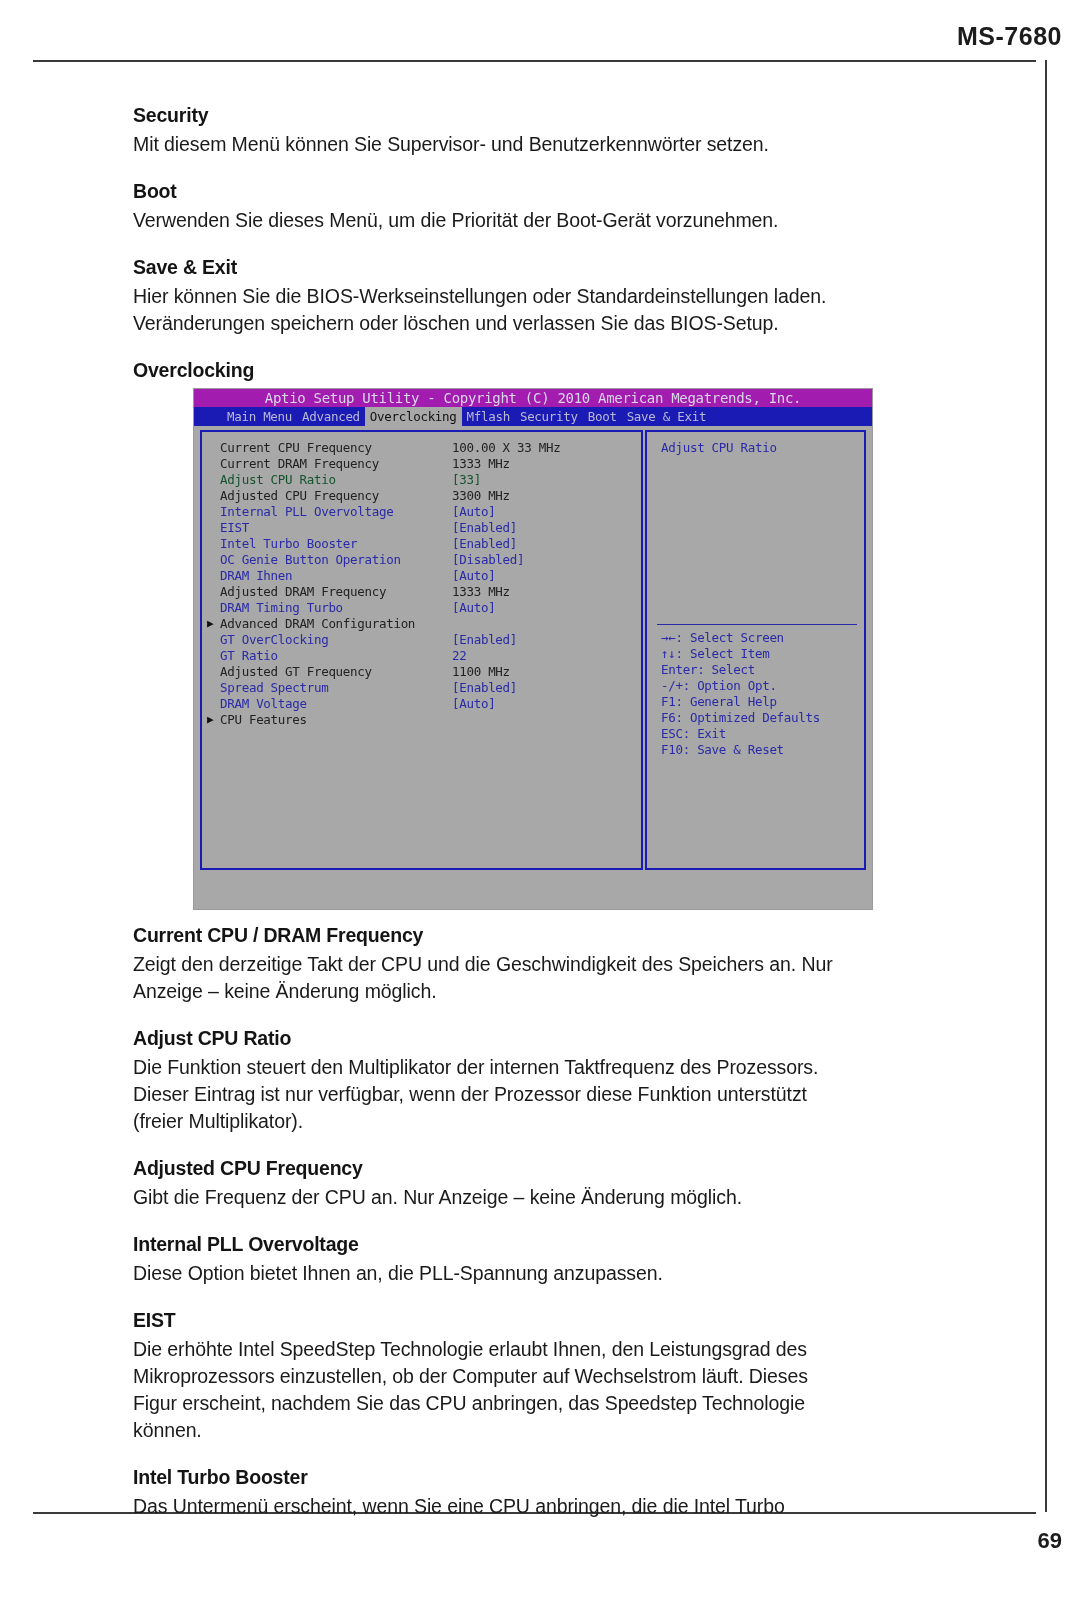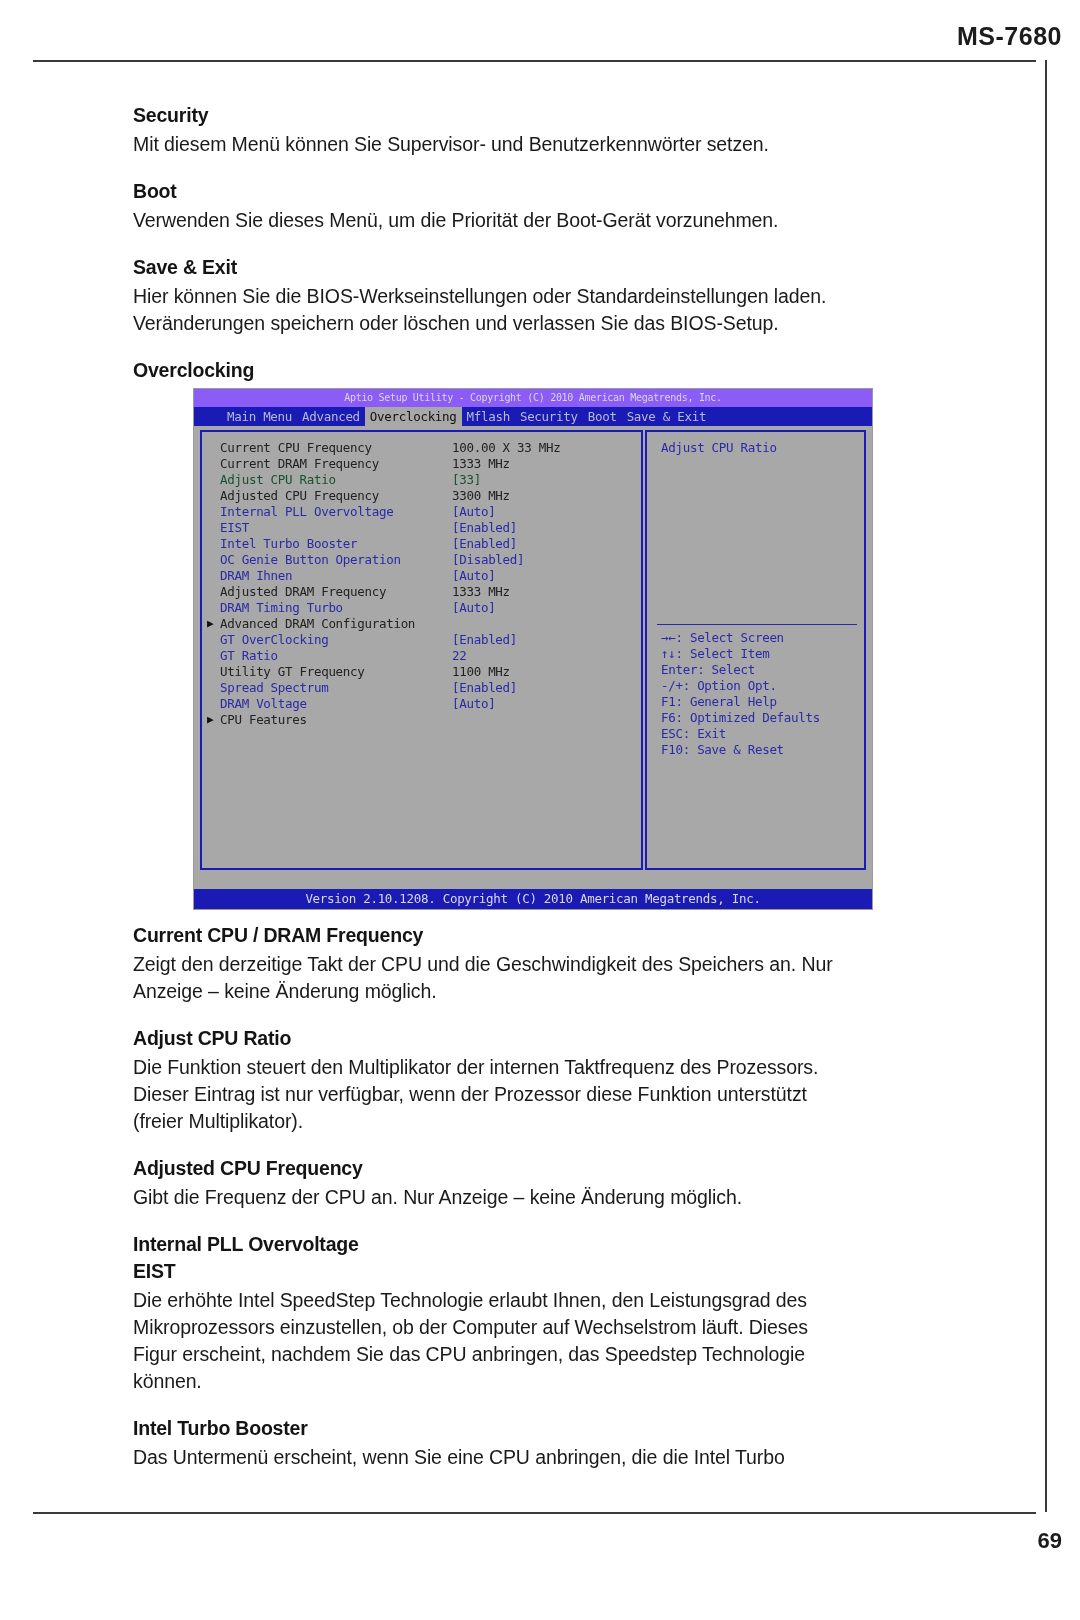--- a/index.html
+++ b/index.html
@@ -96,23 +96,23 @@
     width: 680px;
     height: 522px;
     margin: 6px 0 14px 60px;
     background: #a8a8a8;
     font-family: "DejaVu Sans Mono", "Liberation Mono", monospace;
     box-sizing: border-box;
     border: 1px solid #9a9a9a;
   }
   .bios-titlebar {
     height: 18px;
-    background: #8b5cf6;
+    background: #a21caf;
     color: #d8d8e8;
-    font-size: 10px;
+    font-size: 14px;
     line-height: 18px;
     text-align: center;
     letter-spacing: -0.3px;
     white-space: nowrap;
   }
   .bios-menubar {
     height: 19px;
     background: #1a1ab4;
     font-size: 12.5px;
     line-height: 19px;
@@ -266,60 +266,62 @@
           <div class="bios-row c-blue"><span class="lbl">Internal PLL Overvoltage</span><span class="val">[Auto]</span></div>
           <div class="bios-row c-blue"><span class="lbl">EIST</span><span class="val">[Enabled]</span></div>
           <div class="bios-row c-blue"><span class="lbl">Intel Turbo Booster</span><span class="val">[Enabled]</span></div>
           <div class="bios-row c-blue"><span class="lbl">OC Genie Button Operation</span><span class="val">[Disabled]</span></div>
           <div class="bios-row c-blue"><span class="lbl">DRAM Ihnen</span><span class="val">[Auto]</span></div>
           <div class="bios-row c-dark"><span class="lbl">Adjusted DRAM Frequency</span><span class="val">1333 MHz</span></div>
           <div class="bios-row c-blue"><span class="lbl">DRAM Timing Turbo</span><span class="val">[Auto]</span></div>
           <div class="bios-row c-dark"><span class="arrow">▶</span><span class="lbl">Advanced DRAM Configuration</span><span class="val"></span></div>
           <div class="bios-row c-blue"><span class="lbl">GT OverClocking</span><span class="val">[Enabled]</span></div>
           <div class="bios-row c-blue"><span class="lbl">GT Ratio</span><span class="val">22</span></div>
-          <div class="bios-row c-dark"><span class="lbl">Utility GT Frequency</span><span class="val">1100 MHz</span></div>
+          <div class="bios-row c-dark"><span class="lbl">Adjusted GT Frequency</span><span class="val">1100 MHz</span></div>
           <div class="bios-row c-blue"><span class="lbl">Spread Spectrum</span><span class="val">[Enabled]</span></div>
           <div class="bios-row c-blue"><span class="lbl">DRAM Voltage</span><span class="val">[Auto]</span></div>
           <div class="bios-row c-dark"><span class="arrow">▶</span><span class="lbl">CPU Features</span><span class="val"></span></div>
         </div>
       <div class="bios-right">
         <div class="help-title">Adjust CPU Ratio</div>
         <div class="help-sep"></div>
         <div class="help-keys" id="bios-help-keys">
             <div class="kline">→←: Select Screen</div>
             <div class="kline">↑↓: Select Item</div>
             <div class="kline">Enter: Select</div>
             <div class="kline">-/+: Option Opt.</div>
             <div class="kline">F1: General Help</div>
             <div class="kline">F6: Optimized Defaults</div>
             <div class="kline">ESC: Exit</div>
             <div class="kline">F10: Save &amp; Reset</div>
           </div>
       </div>
     </div>
-    <div class="bios-footer">Version 2.10.1208. Copyright (C) 2010 American Megatrends, Inc.</div>
   </div>
 
   <div id="bottom-sections">
       <div class="sec-head">Current CPU / DRAM Frequency</div>
       <div class="sec-body nojust">
         <p>Zeigt den derzeitige Takt der CPU und die Geschwindigkeit des Speichers an. Nur</p>
         <p>Anzeige – keine Änderung möglich.</p>
       </div>
       <div class="sec-head">Adjust CPU Ratio</div>
       <div class="sec-body">
         <p>Die Funktion steuert den Multiplikator der internen Taktfrequenz des Prozessors.</p>
         <p>Dieser Eintrag ist nur verfügbar, wenn der Prozessor diese Funktion unterstützt</p>
         <p>(freier Multiplikator).</p>
       </div>
       <div class="sec-head">Adjusted CPU Frequency</div>
       <div class="sec-body nojust">
         <p>Gibt die Frequenz der CPU an. Nur Anzeige – keine Änderung möglich.</p>
       </div>
       <div class="sec-head">Internal PLL Overvoltage</div>
+      <div class="sec-body nojust">
+        <p>Diese Option bietet Ihnen an, die PLL-Spannung anzupassen.</p>
+      </div>
       <div class="sec-head">EIST</div>
       <div class="sec-body">
         <p>Die erhöhte Intel SpeedStep Technologie erlaubt Ihnen, den Leistungsgrad des</p>
         <p>Mikroprozessors einzustellen, ob der Computer auf Wechselstrom läuft. Dieses</p>
         <p>Figur erscheint, nachdem Sie das CPU anbringen, das Speedstep Technologie</p>
         <p>können.</p>
       </div>
       <div class="sec-head">Intel Turbo Booster</div>
       <div class="sec-body nojust">
         <p>Das Untermenü erscheint, wenn Sie eine CPU anbringen, die die Intel Turbo</p>

